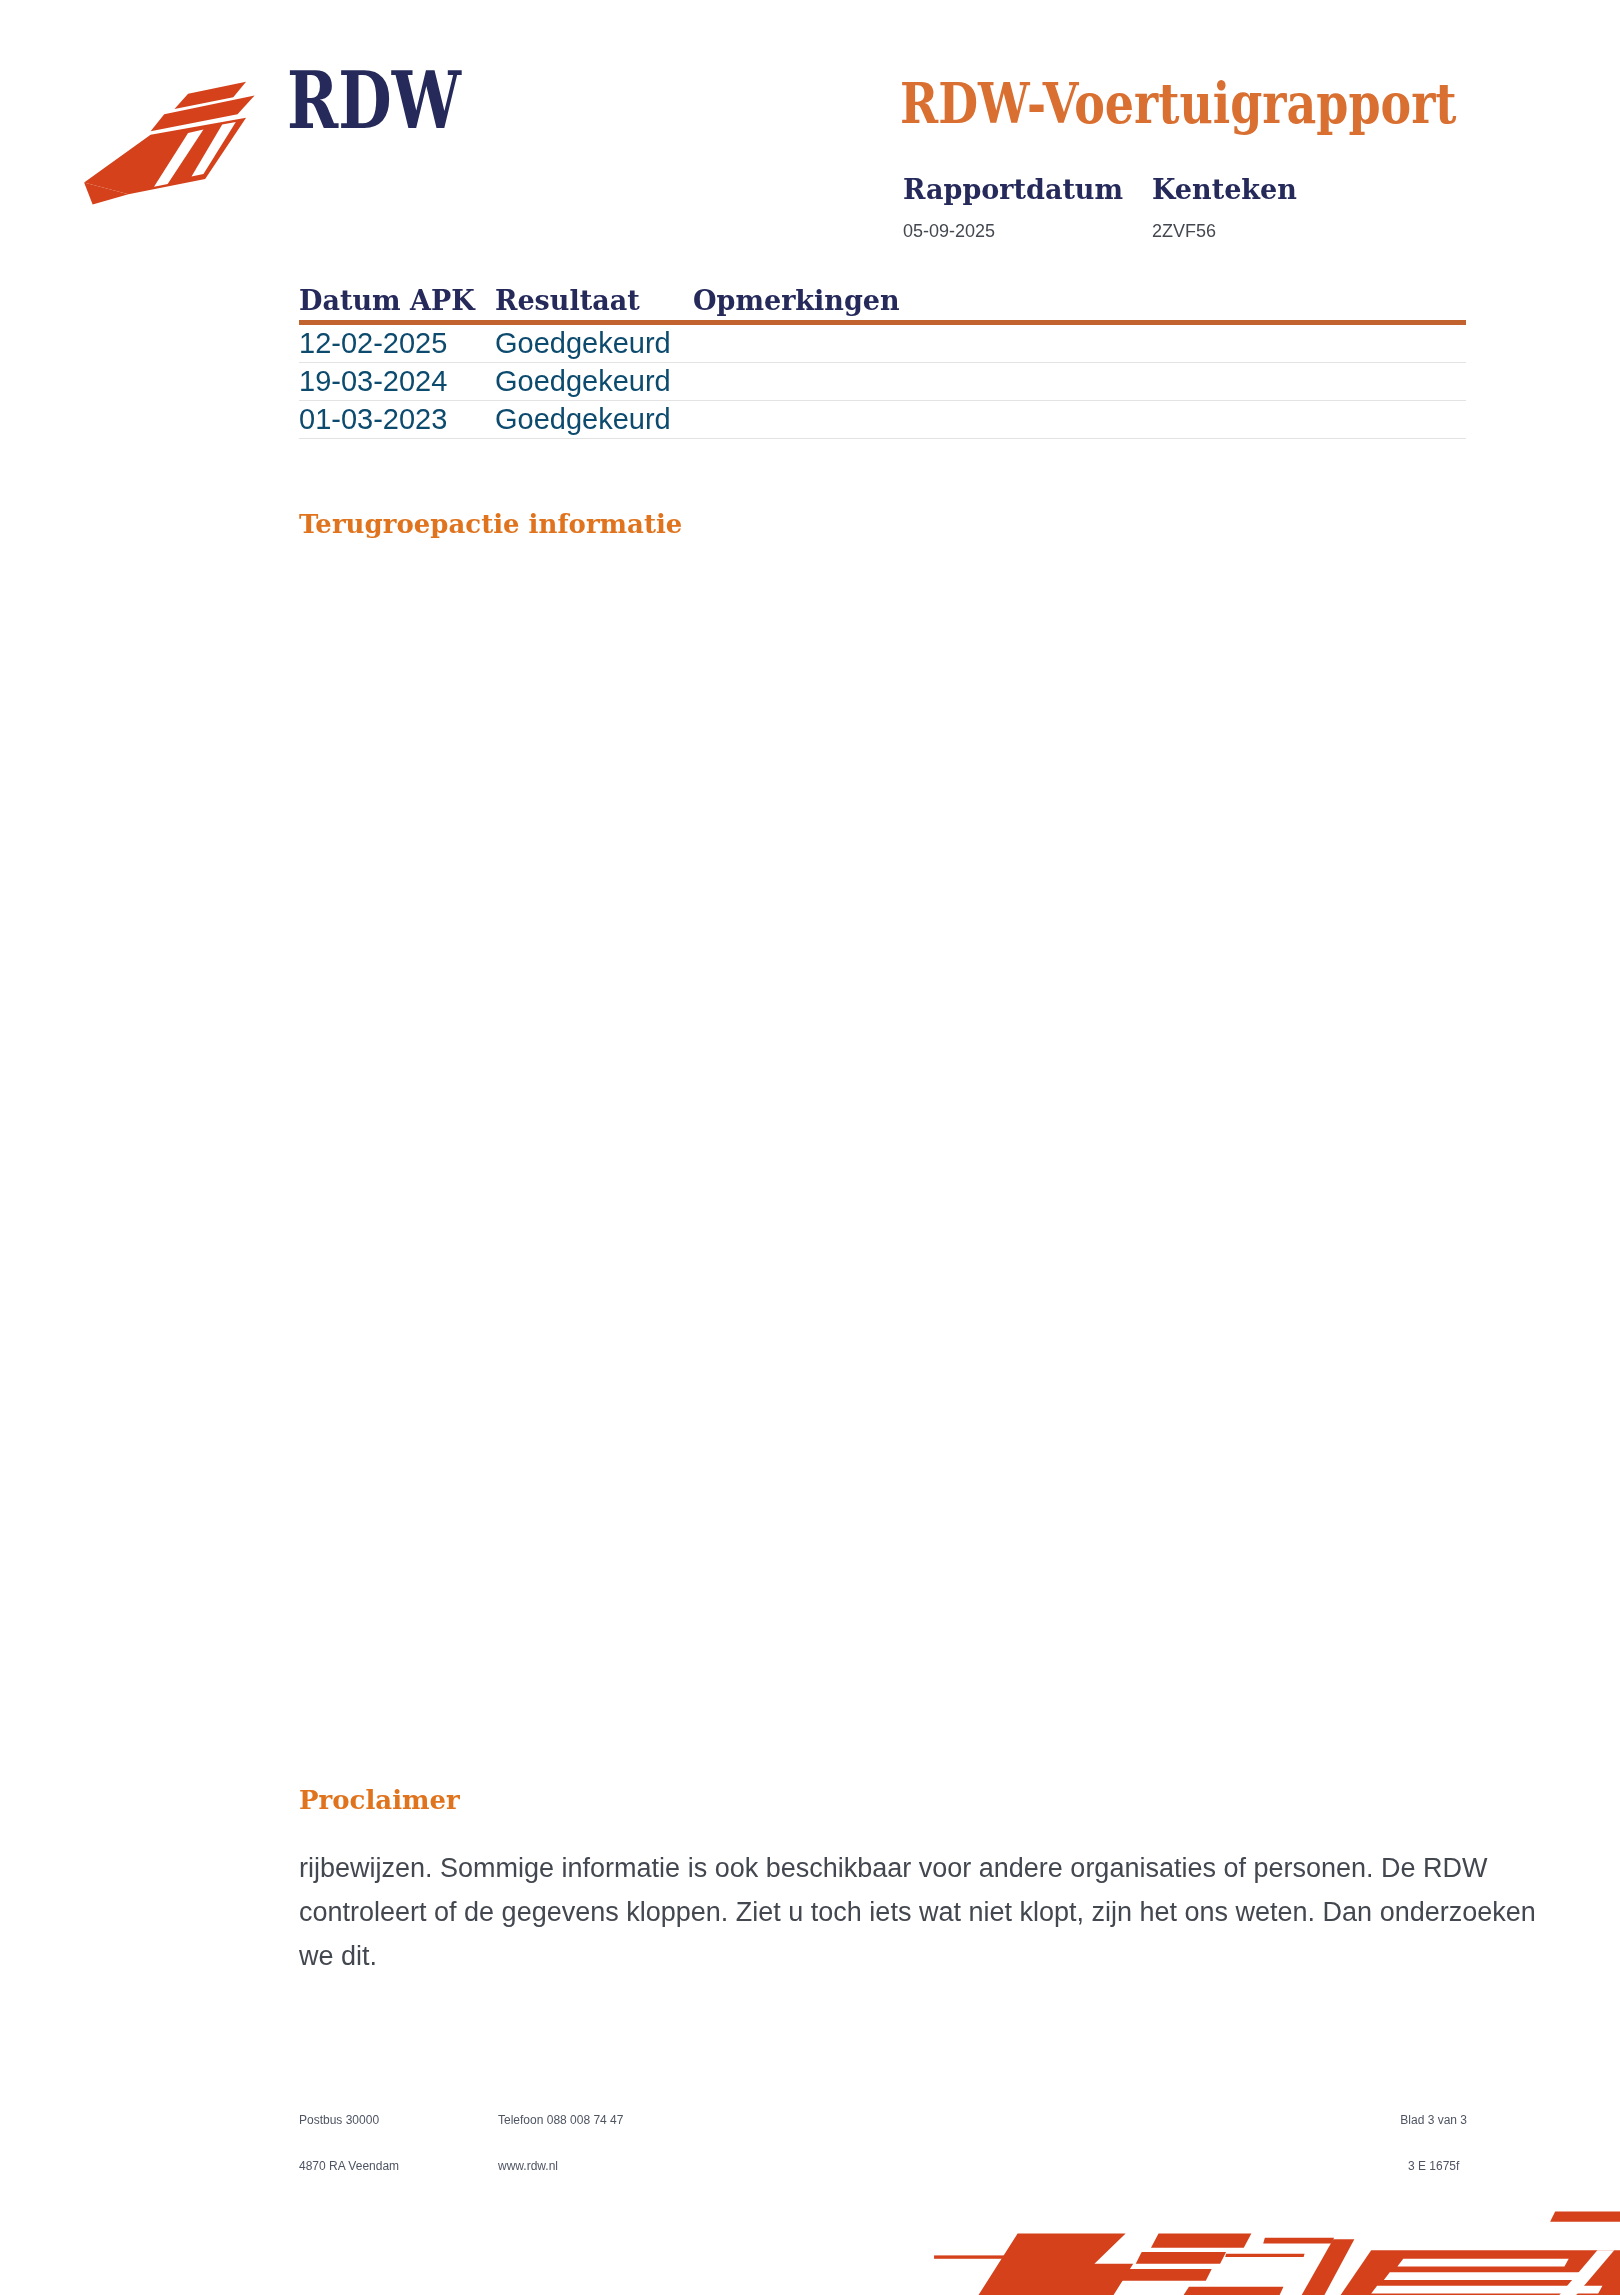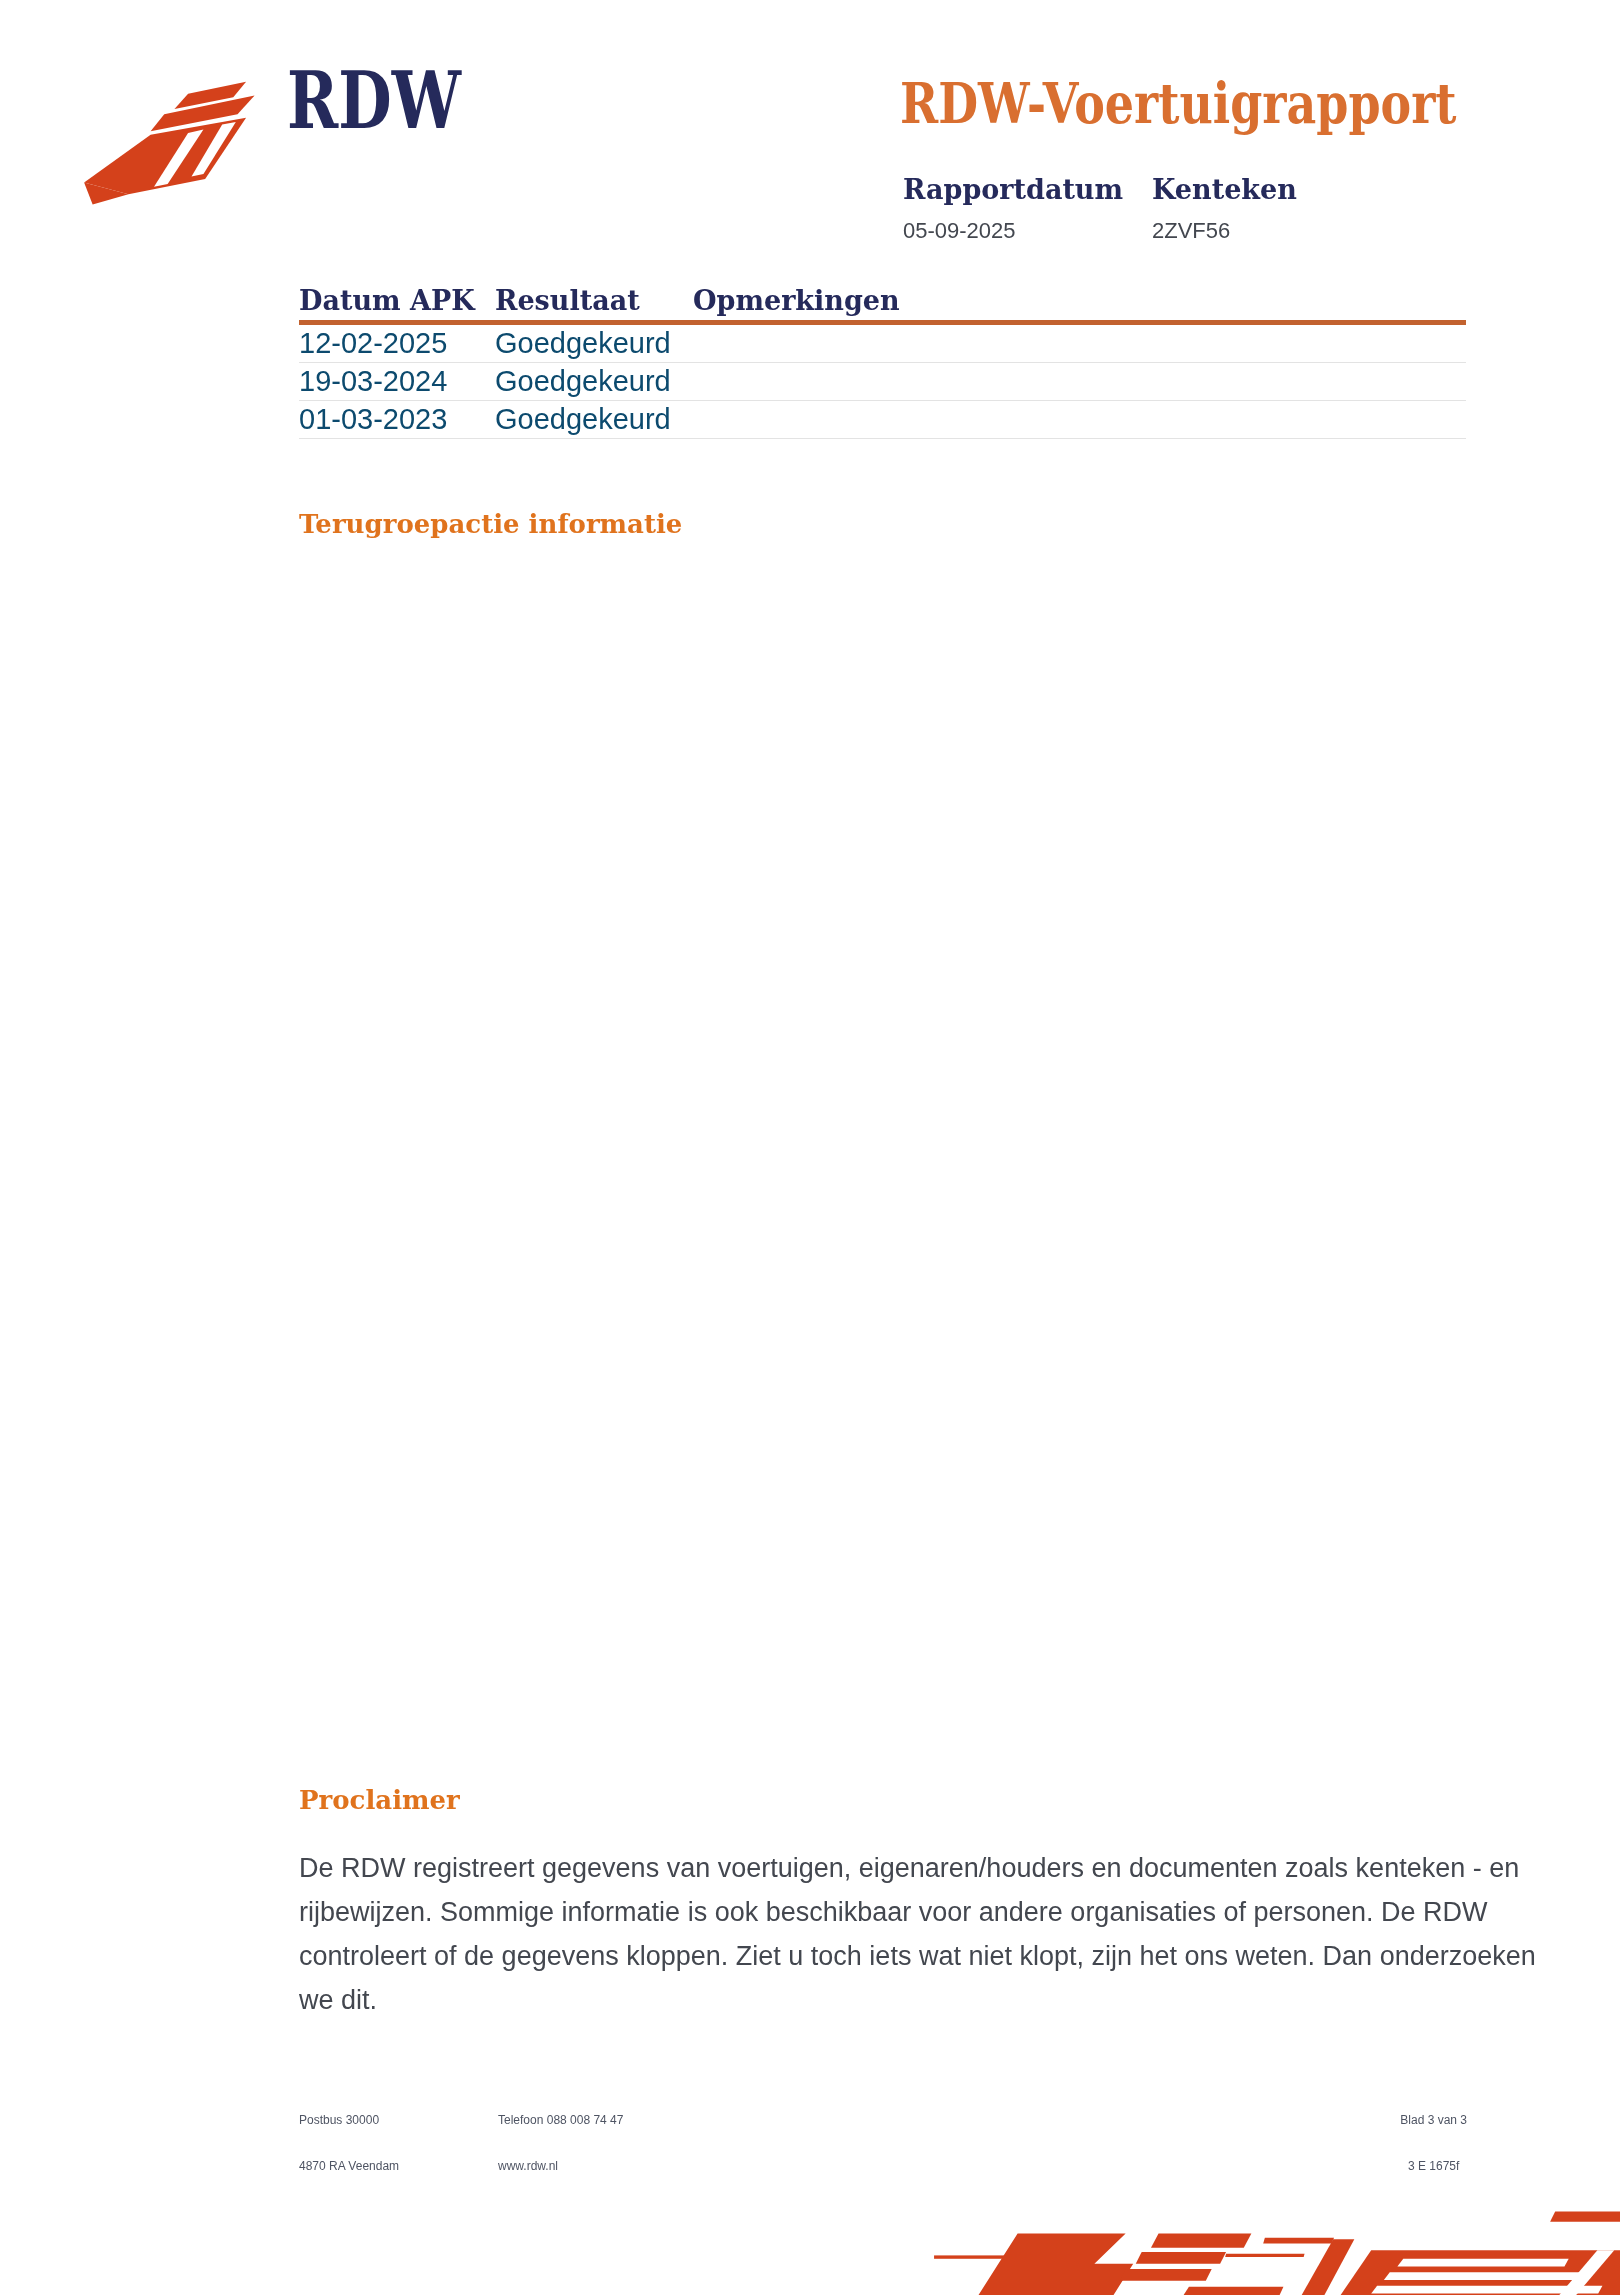--- a/index.html
+++ b/index.html
@@ -20,21 +20,21 @@
     color:#d96f30;transform:scaleX(0.82);transform-origin:0 0;white-space:nowrap;
   }
   .meta-block{position:absolute;top:174px;}
   .meta-rapportdatum{left:903px;}
   .meta-kenteken{left:1152px;}
   .meta-label{
     font-family:"DejaVu Serif", serif;font-weight:bold;font-size:27px;line-height:32px;
     color:#252a5b;white-space:nowrap;
   }
   .meta-value{
-    margin-top:9.3px;font-size:22px;line-height:32px;color:#43474f;white-space:nowrap;
+    margin-top:9.3px;font-size:18px;line-height:32px;color:#43474f;white-space:nowrap;
   }
   
   .apk-table{position:absolute;left:299px;top:285px;width:1167px;}
   .apk-header{display:grid;grid-template-columns:196px 198px 1fr;}
   .apk-header span{
     font-family:"DejaVu Serif", serif;font-weight:bold;font-size:27px;line-height:32px;
     color:#252a5b;white-space:nowrap;
   }
   .apk-rule{margin-top:3.4px;height:5px;background:#c2622f;}
   .apk-row{
@@ -116,21 +116,20 @@
   </div>
 </div>
 
 <div class="section section-recall">
   <div class="section-heading">Terugroepactie informatie</div>
 </div>
 
 <div class="section section-proclaimer">
   <div class="section-heading">Proclaimer</div>
   <div class="proclaimer-lines">
-    <div>De RDW registreert gegevens van voertuigen, eigenaren/houders en documenten zoals kenteken - en</div>
     <div>rijbewijzen. Sommige informatie is ook beschikbaar voor andere organisaties of personen. De RDW</div>
     <div>controleert of de gegevens kloppen. Ziet u toch iets wat niet klopt, zijn het ons weten. Dan onderzoeken</div>
     <div>we dit.</div>
   </div>
 </div>
 
 <div class="footer-col footer-col-address">
   <div>Postbus 30000</div>
   <div>4870 RA Veendam</div>
 </div>

